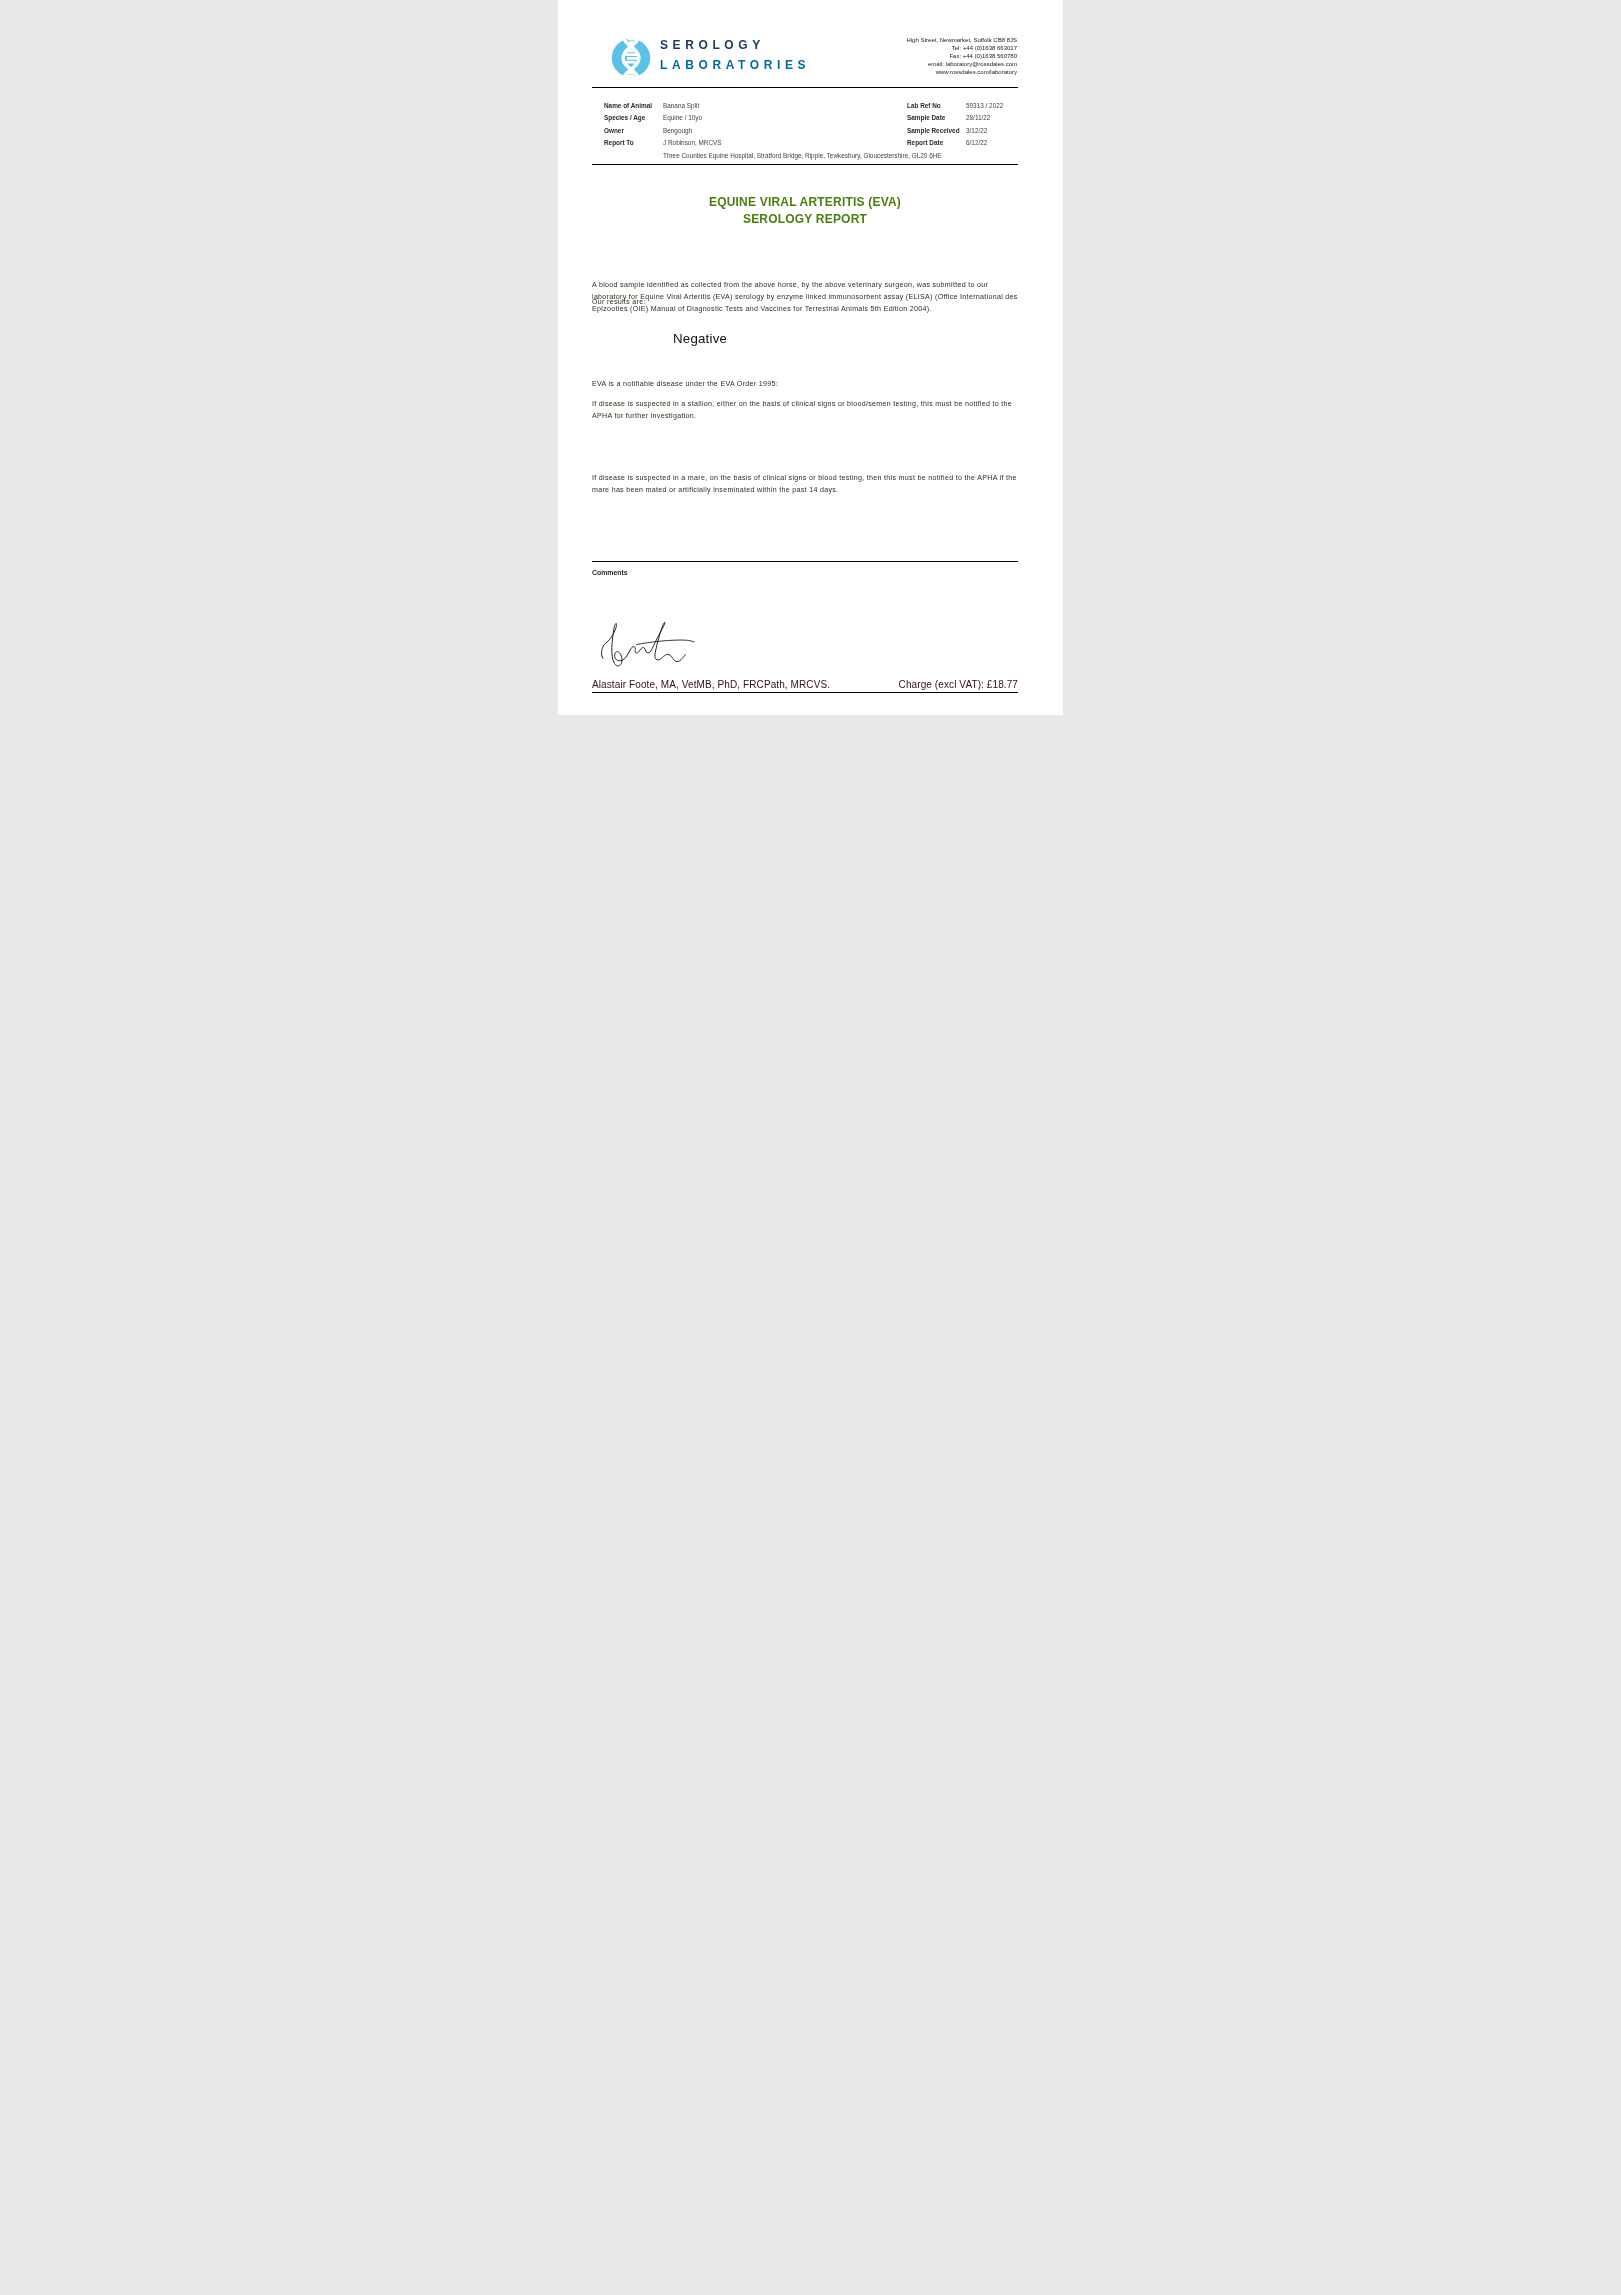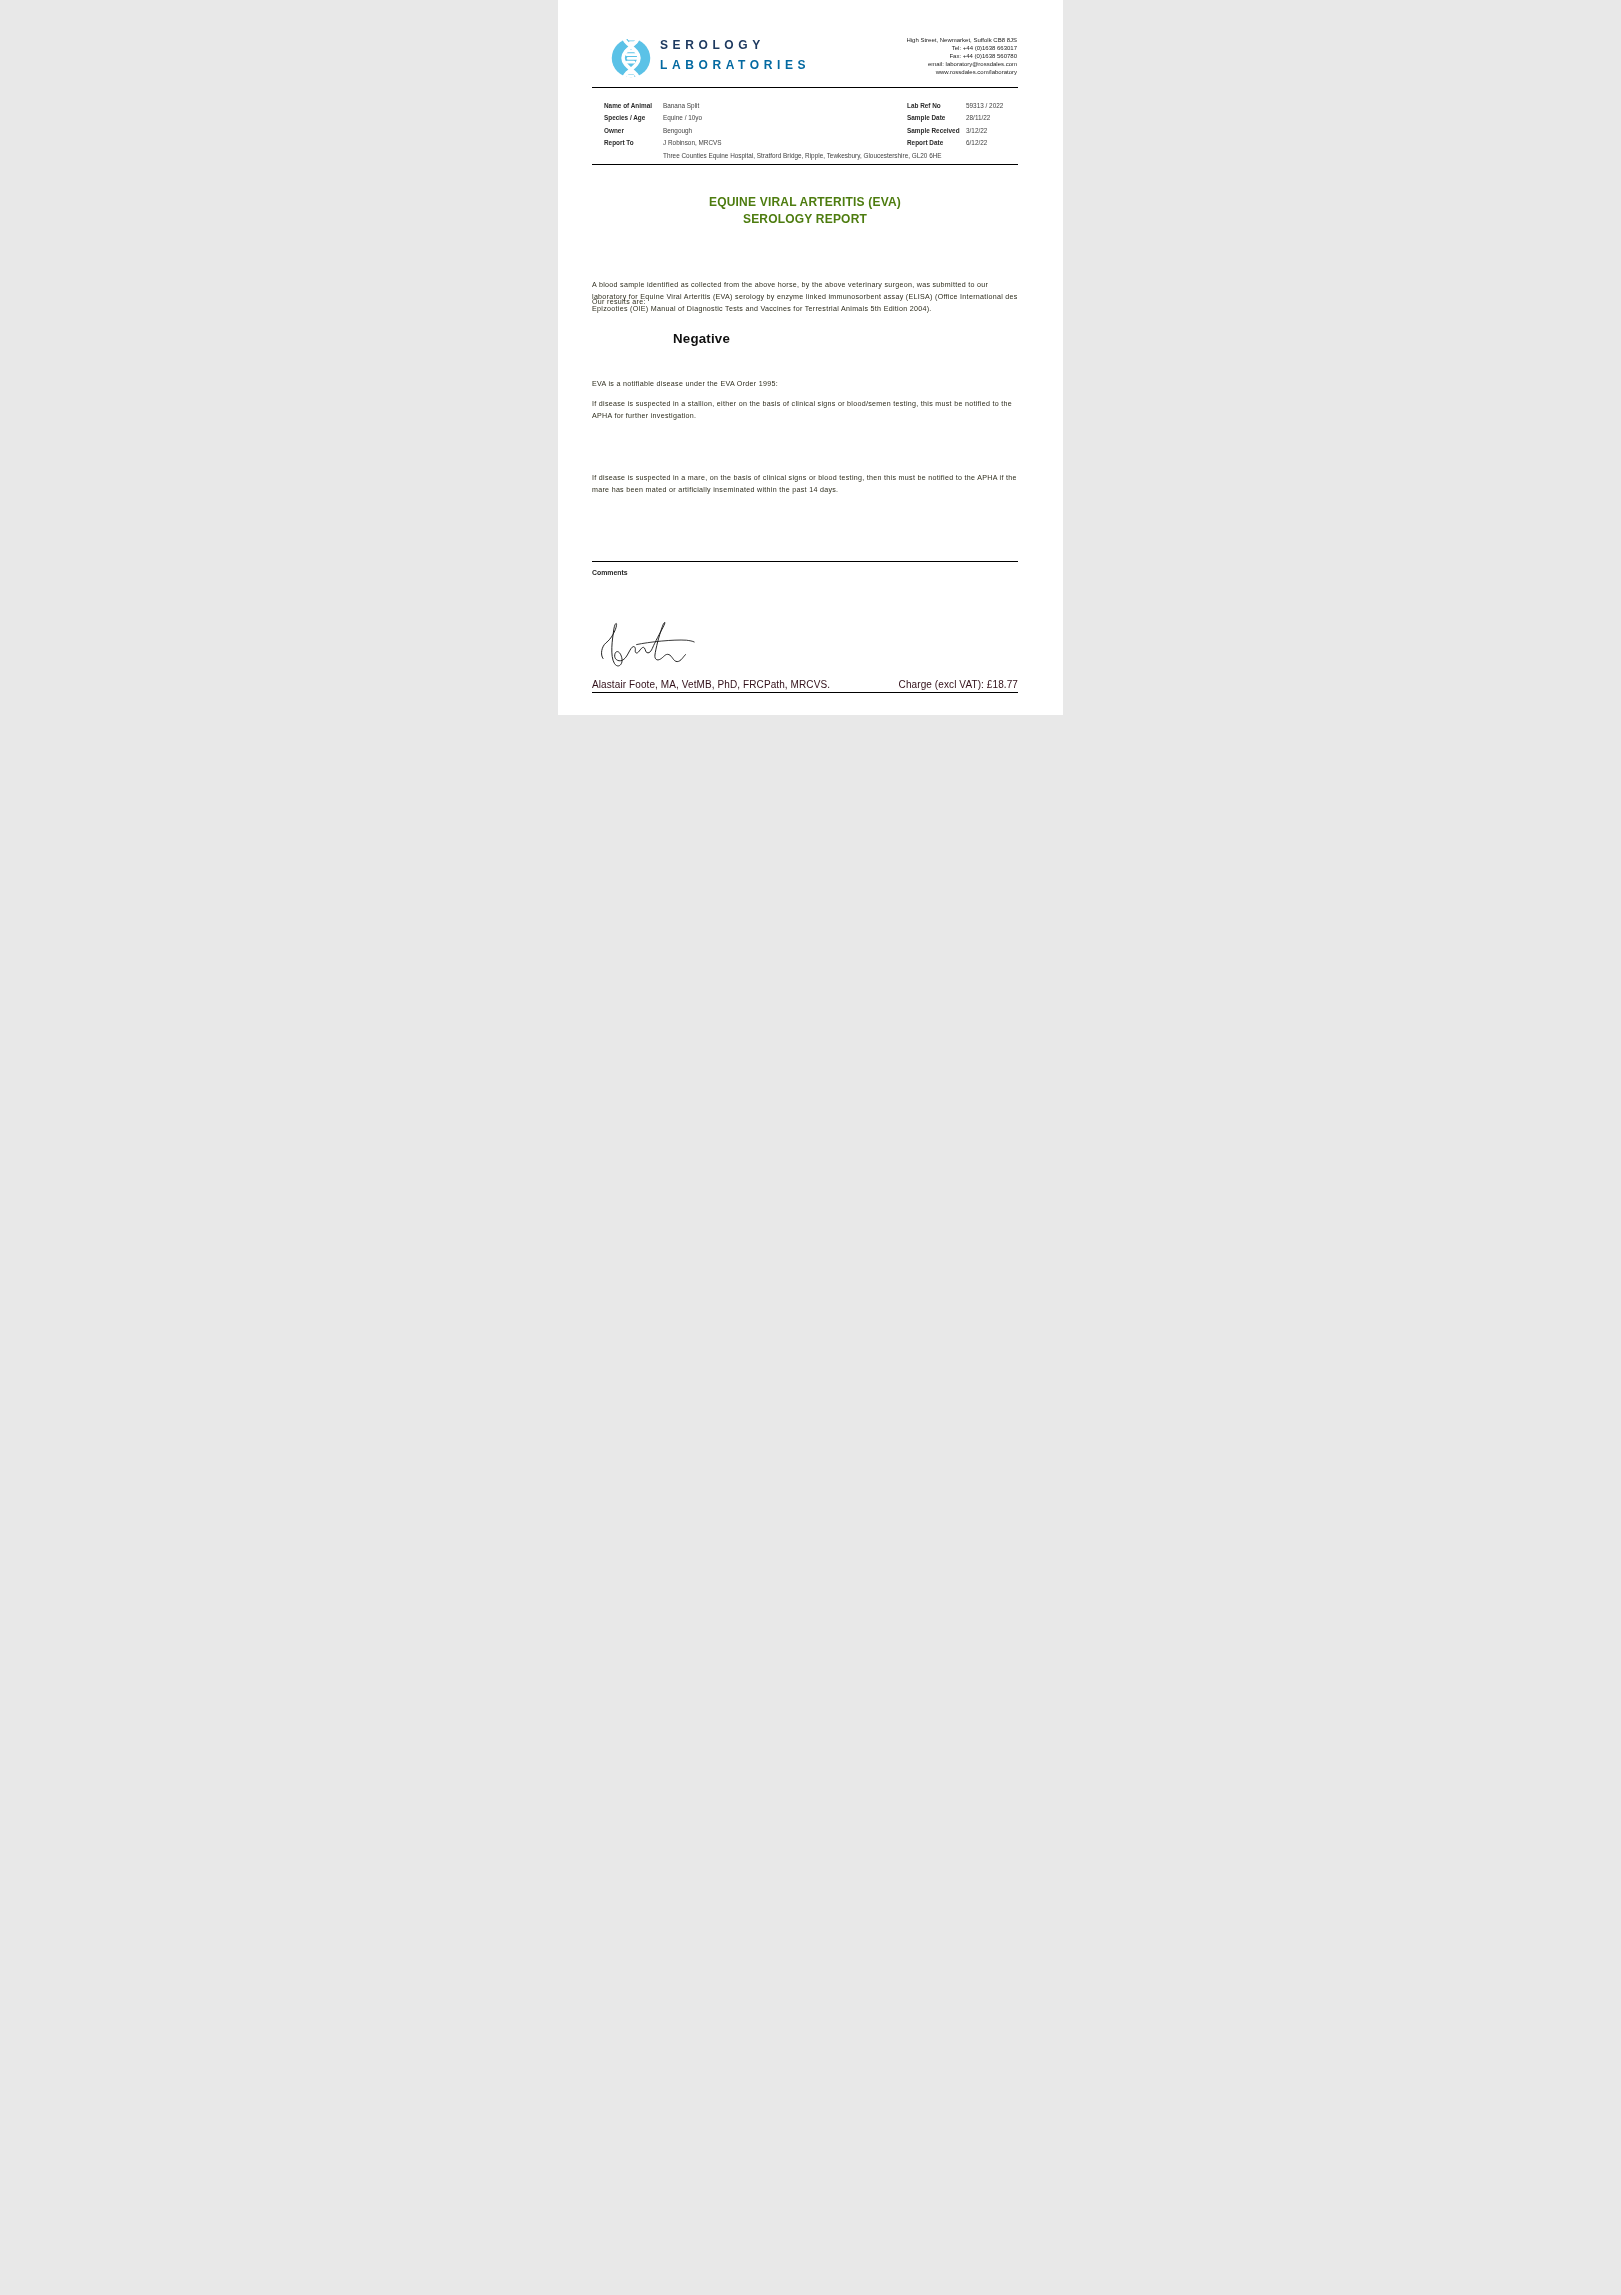--- a/index.html
+++ b/index.html
@@ -47,21 +47,21 @@
   }
   .title1{top:195px;} .title2{top:212px;}
   .para{
     left:34px;width:432px;
     font-size:7.1px;line-height:12px;letter-spacing:0.3px;color:#2e2d1d;
   }
   .p-intro{top:246px;margin-top:33px;}
   .p-results{top:296px;}
   .result{
     left:115px;top:331px;
-    font-size:13.3px;font-weight:bold;color:#101010;letter-spacing:0.2px;
+    font-size:13.3px;font-weight:normal;color:#101010;letter-spacing:0.2px;
   }
   .p-note0{top:378px;}
   .p-note1{top:398px;}
   .p-note2{top:428px;margin-top:44px;}
 
   
   .comments-h{left:34px;top:569px;font-size:6.9px;font-weight:bold;color:#262626;}
   .signature{left:39px;top:621px;width:108px;height:48px;}
   .footer-line{
     left:34px;top:679px;width:426px;

